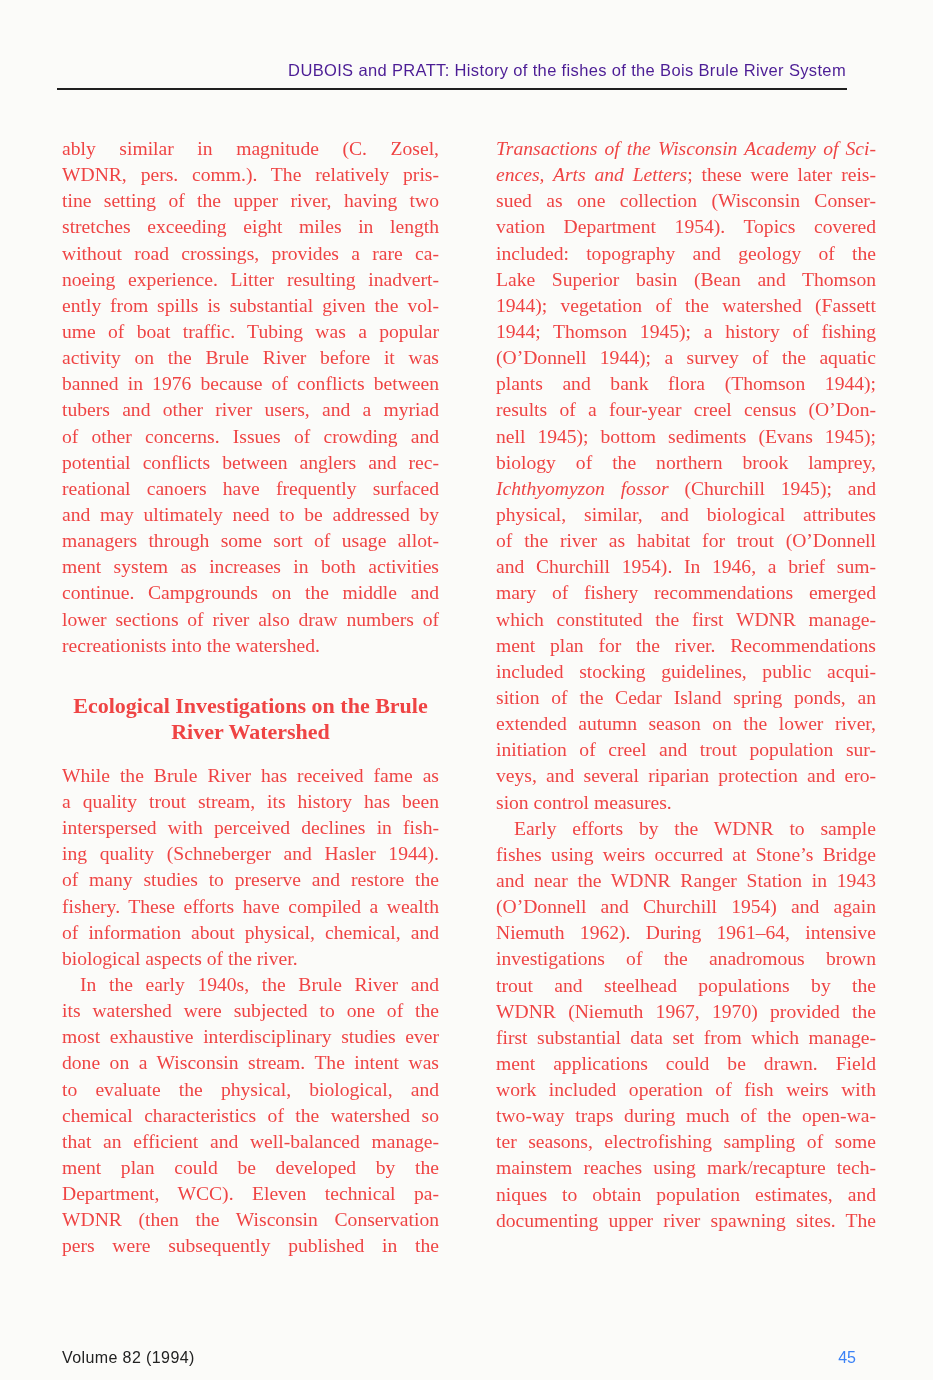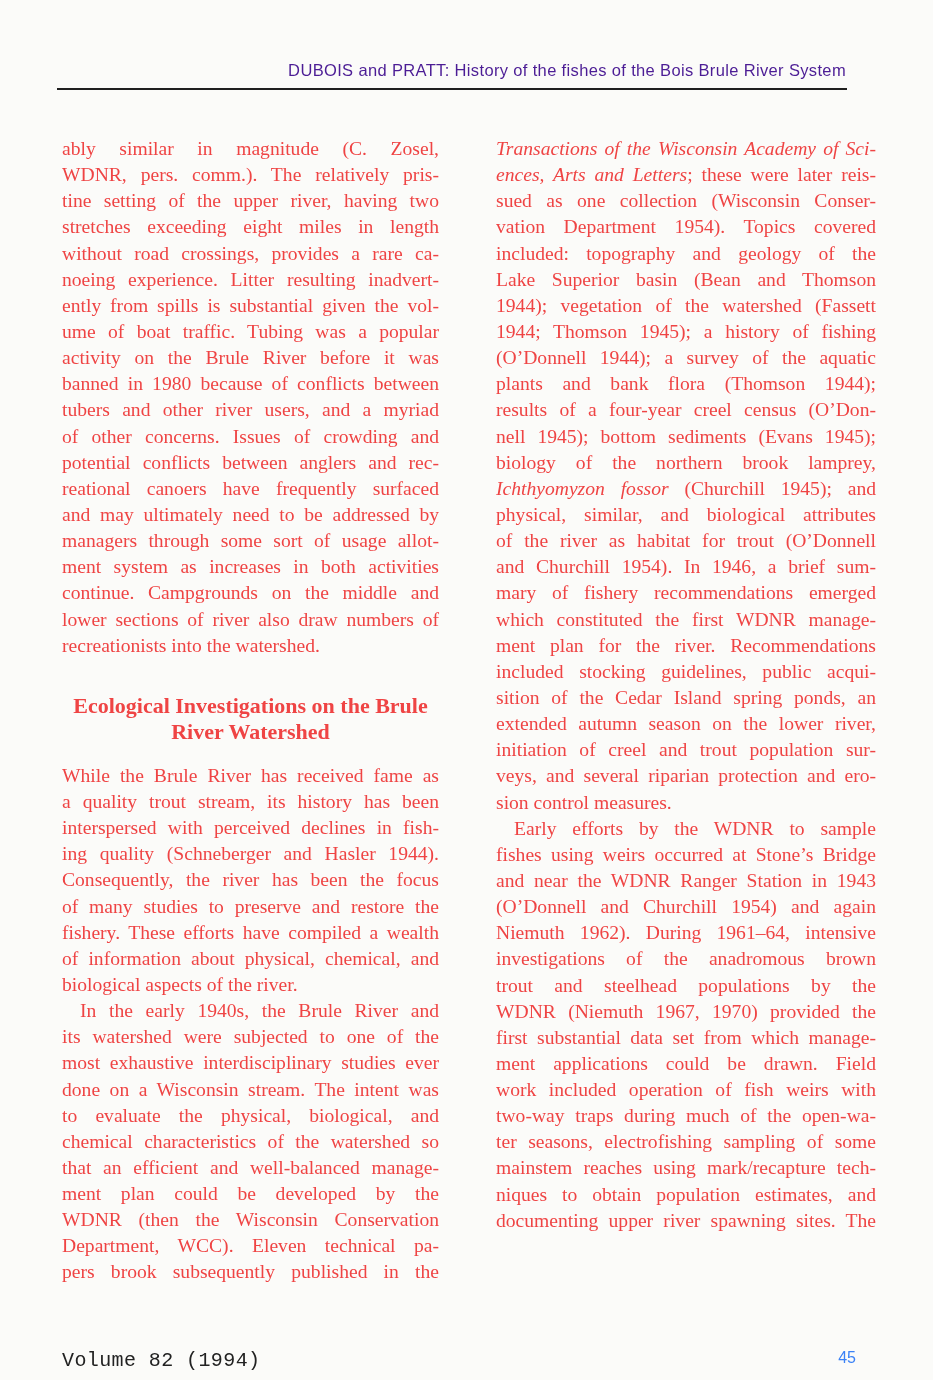--- a/index.html
+++ b/index.html
@@ -33,21 +33,21 @@
   .gap { display: block; height: 34px; }
   .heading {
     font-family: "Liberation Serif", serif; font-weight: bold;
     font-size: 22px; line-height: 26px; text-align: center;
     display: block; white-space: nowrap;
   }
   .heading-after { display: block; height: 18px; }
   i { font-style: italic; }
   .footer-left {
     position: absolute; left: 62px; top: 1349px;
-    font-family: Liberation Mono, monospace; font-size: 20px;
+    font-family: Liberation Sans, sans-serif; font-size: 16px;
     letter-spacing: 0.4px; color: #222;
   }
   .footer-right {
     position: absolute; right: 77px; top: 1349px;
     font-family: "Liberation Sans", sans-serif; font-size: 16px;
     color: #3b82f6;
   }
 </style>
 </head>
 <body>
@@ -59,21 +59,21 @@
   <div id="l-p1">
       <span class="line">ably similar in magnitude (C. Zosel,</span>
       <span class="line">WDNR, pers. comm.). The relatively pris-</span>
       <span class="line">tine setting of the upper river, having two</span>
       <span class="line">stretches exceeding eight miles in length</span>
       <span class="line">without road crossings, provides a rare ca-</span>
       <span class="line">noeing experience. Litter resulting inadvert-</span>
       <span class="line">ently from spills is substantial given the vol-</span>
       <span class="line">ume of boat traffic. Tubing was a popular</span>
       <span class="line">activity on the Brule River before it was</span>
-      <span class="line">banned in 1980 because of conflicts between</span>
+      <span class="line">banned in 1976 because of conflicts between</span>
       <span class="line">tubers and other river users, and a myriad</span>
       <span class="line">of other concerns. Issues of crowding and</span>
       <span class="line">potential conflicts between anglers and rec-</span>
       <span class="line">reational canoers have frequently surfaced</span>
       <span class="line">and may ultimately need to be addressed by</span>
       <span class="line">managers through some sort of usage allot-</span>
       <span class="line">ment system as increases in both activities</span>
       <span class="line">continue. Campgrounds on the middle and</span>
       <span class="line">lower sections of river also draw numbers of</span>
       <span class="line last">recreationists into the watershed.</span>
@@ -82,38 +82,37 @@
   <div id="l-h">
       <span class="heading">Ecological Investigations on the Brule</span>
       <span class="heading">River Watershed</span>
     </div>
   <span class="heading-after"></span>
   <div id="l-p2">
       <span class="line">While the Brule River has received fame as</span>
       <span class="line">a quality trout stream, its history has been</span>
       <span class="line">interspersed with perceived declines in fish-</span>
       <span class="line">ing quality (Schneberger and Hasler 1944).</span>
-      <span class="line">Consequently, the river has been the focus</span>
       <span class="line">of many studies to preserve and restore the</span>
       <span class="line">fishery. These efforts have compiled a wealth</span>
       <span class="line">of information about physical, chemical, and</span>
       <span class="line last">biological aspects of the river.</span>
     </div>
   <div id="l-p3">
       <span class="line indent">In the early 1940s, the Brule River and</span>
       <span class="line">its watershed were subjected to one of the</span>
       <span class="line">most exhaustive interdisciplinary studies ever</span>
       <span class="line">done on a Wisconsin stream. The intent was</span>
       <span class="line">to evaluate the physical, biological, and</span>
       <span class="line">chemical characteristics of the watershed so</span>
       <span class="line">that an efficient and well-balanced manage-</span>
       <span class="line">ment plan could be developed by the</span>
+      <span class="line">Department, WCC). Eleven technical pa-</span>
       <span class="line">WDNR (then the Wisconsin Conservation</span>
-      <span class="line">Department, WCC). Eleven technical pa-</span>
-      <span class="line">pers brook subsequently published in the</span>
+      <span class="line">pers were subsequently published in the</span>
     </div>
 </div>
 
 <div class="col col-right">
   <span class="line"><i>Transactions of the Wisconsin Academy of Sci-</i></span>
   <span class="line"><i>ences, Arts and Letters</i><span>; these were later reis-</span></span>
   <div id="r-p1">
       <span class="line">sued as one collection (Wisconsin Conser-</span>
       <span class="line">vation Department 1954). Topics covered</span>
       <span class="line">included: topography and geology of the</span>

